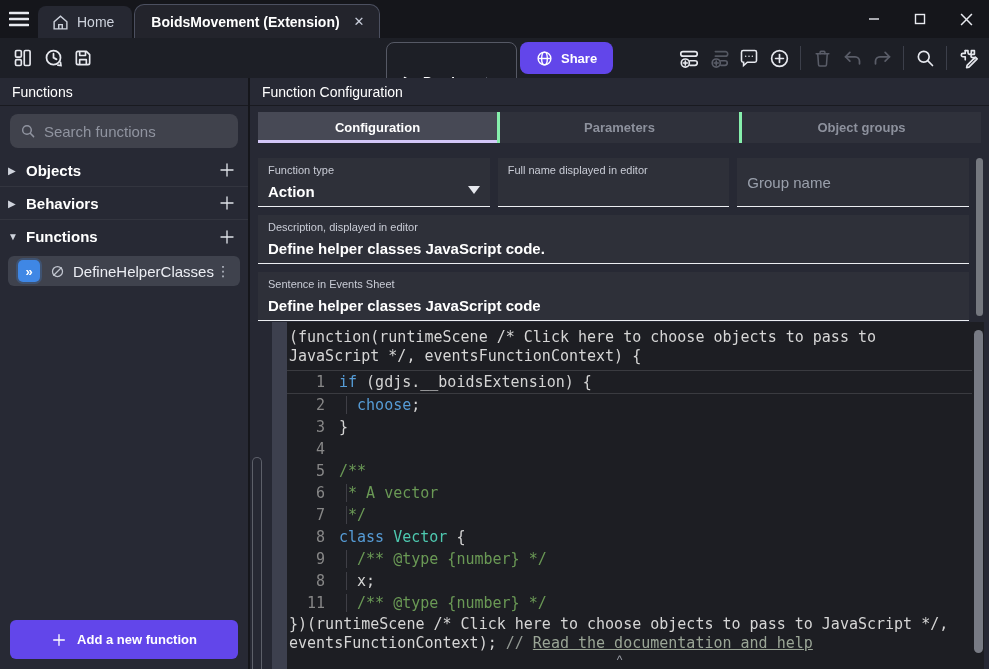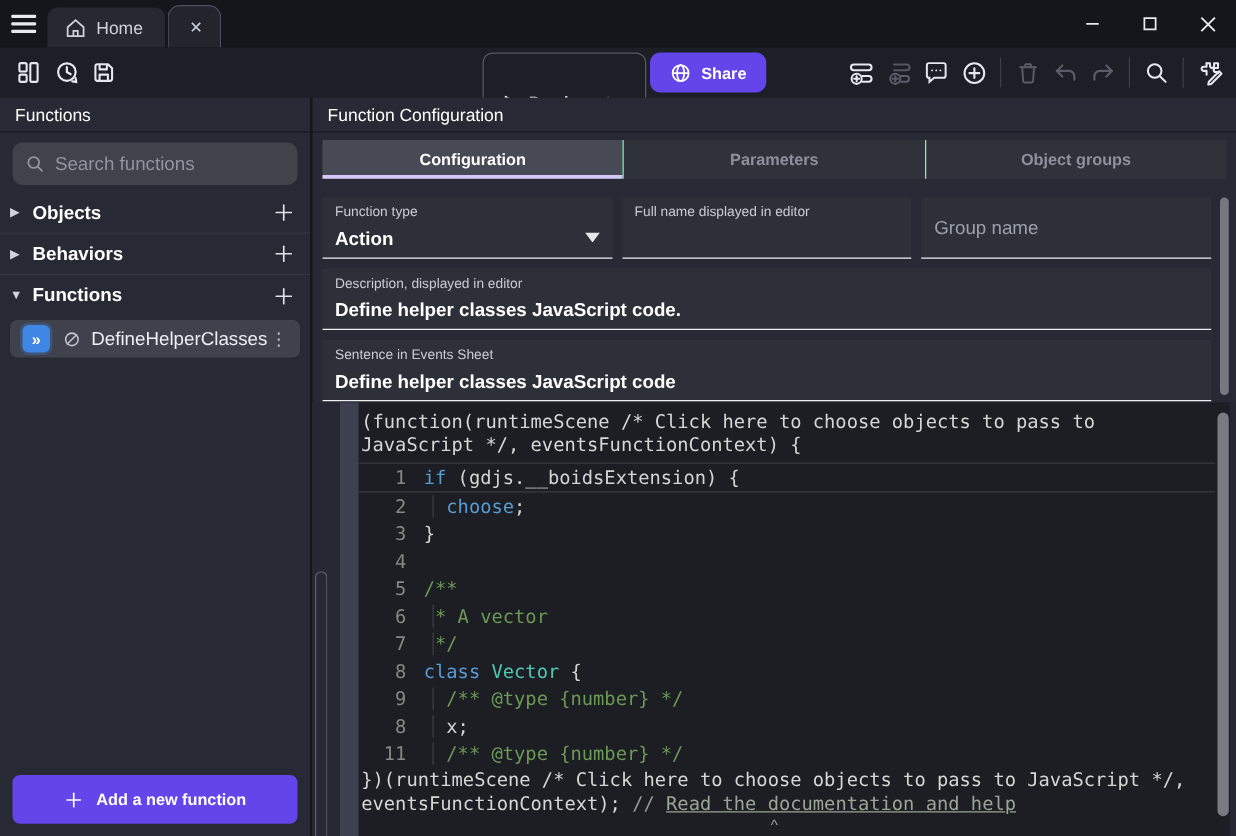--- a/index.html
+++ b/index.html
@@ -46,21 +46,21 @@
   .fn-badge { width:22px; height:22px; border-radius:5px; background:#3f87e5; color:#fff; display:flex; align-items:center; justify-content:center; font-weight:bold; font-size:13px; flex:none;
               box-shadow:0 0 0 2px rgba(63,135,229,.25); }
   .fn-private { margin-left:10px; color:#c2c6d0; display:flex; flex:none; }
   .fn-name { margin-left:8px; font-size:15px; color:#eceef4; }
   .fn-kebab { margin-left:auto; color:#c2c6d0; font-size:14px; padding:0 2px; cursor:pointer; }
   .add-fn-btn { position:absolute; left:10px; right:10px; bottom:10px; height:39px; background:#6246ea; border:none; border-radius:6px; color:#fff; font-weight:bold; font-size:13px; display:flex; align-items:center; justify-content:center; gap:10px; cursor:pointer; font-family:"Liberation Sans",sans-serif; }
 
   
   .cfg-tabs { margin:6px 8px 0 8px; height:31px; display:flex; background:#2f313b; }
   .cfg-tab { flex:1; display:flex; align-items:center; justify-content:center; font-weight:bold; font-size:13px; color:#8d919d; cursor:pointer; position:relative; }
-  .cfg-tab + .cfg-tab { border-left:1px solid #86efac; }
+  .cfg-tab + .cfg-tab { border-left:3px solid #86efac; }
   .cfg-tab.active { background:#474955; color:#ffffff; border-left:none; }
   .cfg-tab.active::after { content:""; position:absolute; left:0; right:0; bottom:0; height:3px; background:#d3c7f8; }
 
   
   .form-area { position:absolute; left:0; top:72px; width:739px; height:172px; padding:8px 20px 0 8px; }
   .form-row { display:flex; gap:8px; margin-bottom:8px; }
   .field { background:#2e3039; border-bottom:1.5px solid #eceef2; height:49px; padding:6px 10px 5px 10px; position:relative; flex:1; }
   .field .flabel { font-size:11px; color:#c9ccd6; }
   .field .fvalue { position:absolute; left:10px; bottom:6px; right:28px; font-size:15px; font-weight:bold; color:#ffffff; white-space:nowrap; overflow:hidden; }
   .field .fselect-arrow { position:absolute; right:10px; bottom:12px; color:#e6e8ee; }
@@ -110,20 +110,21 @@
         </svg>
     </div>
     <div class="tab-home">
       <svg width="17" height="17" viewBox="0 0 24 24" fill="none" stroke="#cdd2dc" stroke-width="2">
           <path d="M3 11 L12 3 L21 11 V21 H3 Z"></path>
           <path d="M9.5 21 V15 H14.5 V21"></path>
         </svg>
       <span>Home</span>
     </div>
     <div class="tab-active">
+      <span>BoidsMovement (Extension)</span>
       <span class="tab-close">✕</span>
     </div>
     <div class="win-controls">
       <div class="win-btn">
           <svg width="12" height="12" viewBox="0 0 12 12">
             <line x1="1" y1="6" x2="11" y2="6" stroke="#e8eaf0" stroke-width="1.4"></line>
           </svg>
         </div>
       <div class="win-btn">
           <svg width="12" height="12" viewBox="0 0 12 12">

